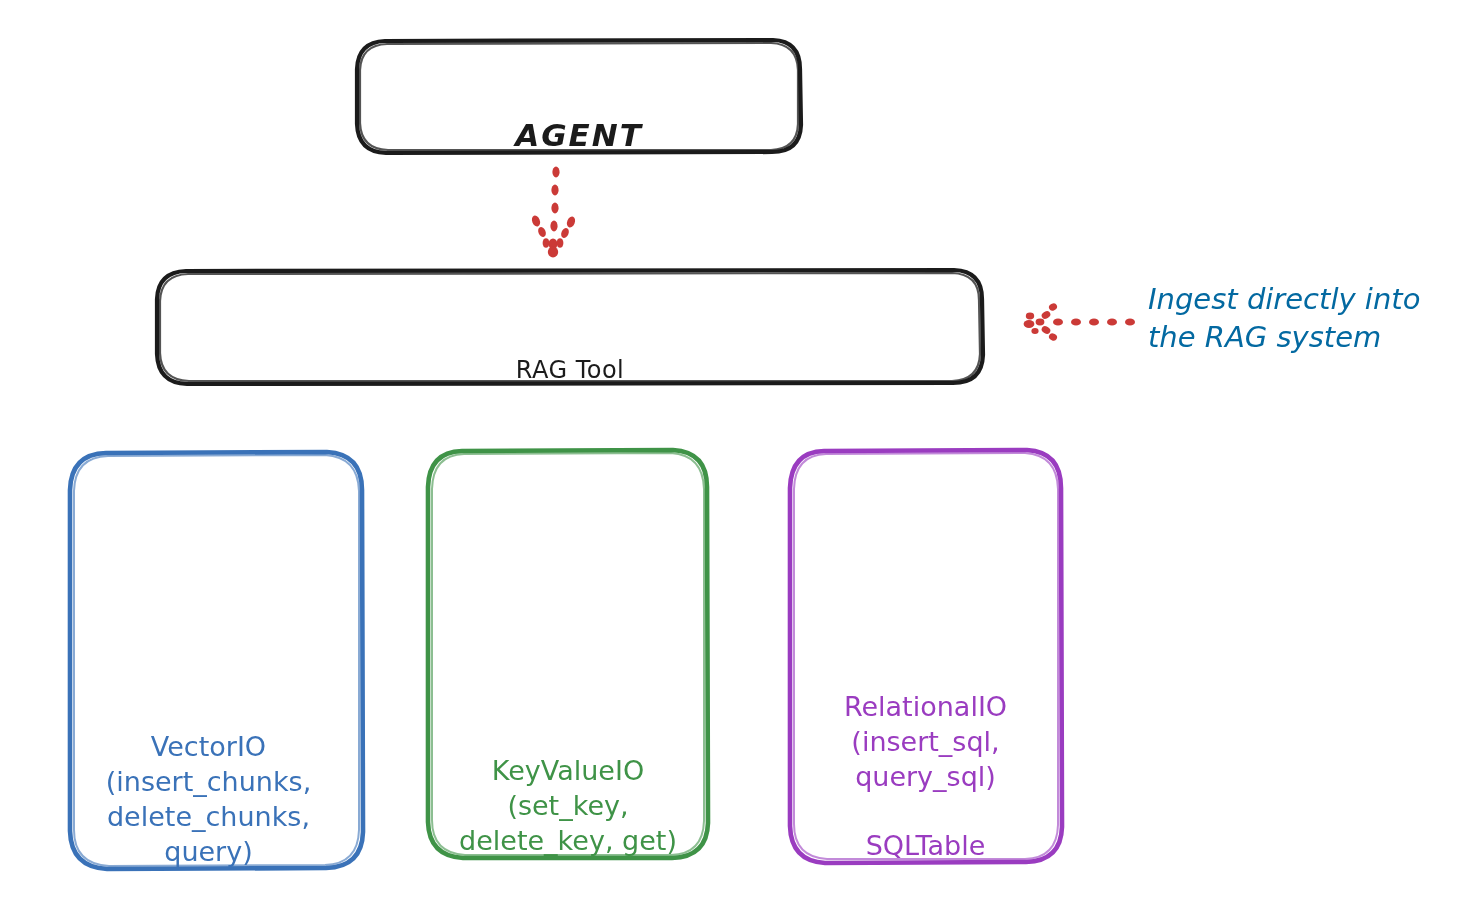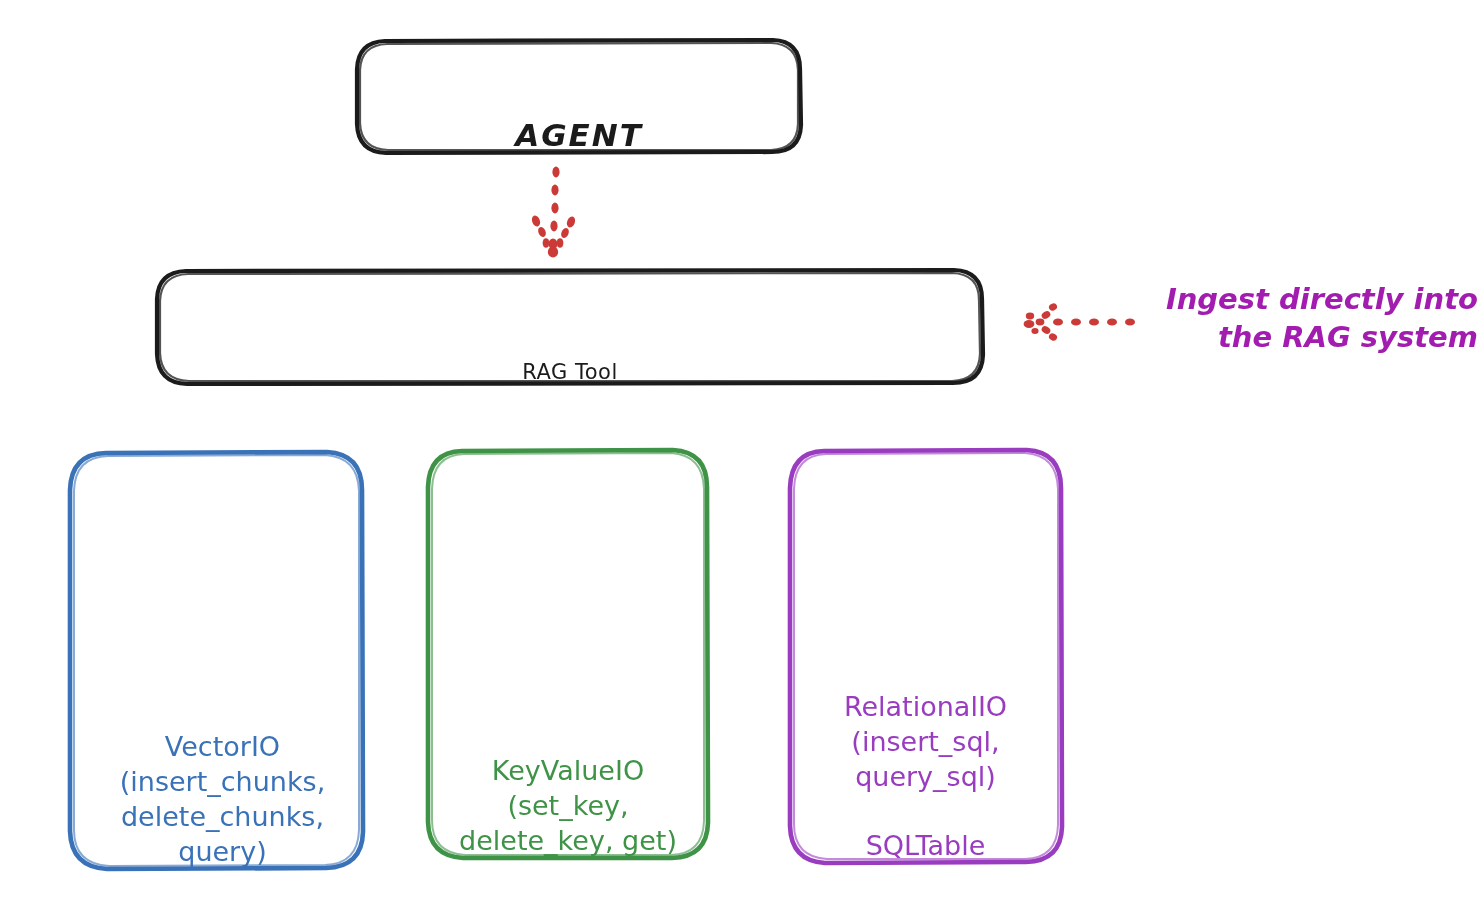--- a/index.html
+++ b/index.html
@@ -43,33 +43,33 @@
   }
   .node-ragtool {
     left: 157px;
     top: 270px;
     width: 826px;
     height: 114px;
   }
   .node-black .node-label {
     font-family: "DejaVu Sans", sans-serif;
     color: #1b1b1b;
-    font-size: 21px;
+    font-size: 24px;
     letter-spacing: 0.5px;
   }
   .node-agent .node-label {
     font-style: italic;
     font-weight: 700;
     font-size: 31px;
     letter-spacing: 2px;
   }
 
   
   .node-vector {
-    left: 76px;
+    left: 62px;
     top: 452px;
     width: 293px;
     height: 417px;
   }
   .node-keyvalue {
     left: 428px;
     top: 450px;
     width: 280px;
     height: 408px;
   }
@@ -97,27 +97,27 @@
   .c-blue   { color: #3a72b8; }
   .c-green  { color: #3f9347; }
   .c-purple { color: #9a3cc0; margin-top: 44px; }
 
   
   .annotation {
     position: absolute;
     left: 1148px;
     top: 280px;
     width: 330px;
-    color: #a21caf;
+    color: #0369a1;
     font-size: 29px;
     line-height: 1.32;
-    text-align: right;
+    text-align: left;
     white-space: pre-line;
     font-style: italic;
-    font-weight: 700;
+    font-weight: 400;
   }
 </style>
 </head>
 <body>
 
 <svg id="canvas" viewBox="0 0 1484 910" xmlns="http://www.w3.org/2000/svg">
 
   <g>
     <path d="M 385 41 L 773 40 Q 800 41 800 69 L 801 125 Q 800 152 772 152 L 386 153 Q 358 152 357 124 L 357 69 Q 358 42 385 41 Z" fill="none" stroke="#1b1b1b" stroke-width="4.2" stroke-linecap="round" stroke-linejoin="round"></path>
     <path d="M 387 44 L 771 43 Q 797 44 798 70 L 798 124 Q 797 149 771 150 L 388 150 Q 361 149 360 123 L 360 70 Q 361 45 387 44" fill="none" stroke="#1b1b1b" stroke-width="2.2" stroke-linecap="round" stroke-linejoin="round" opacity="0.75"></path>

